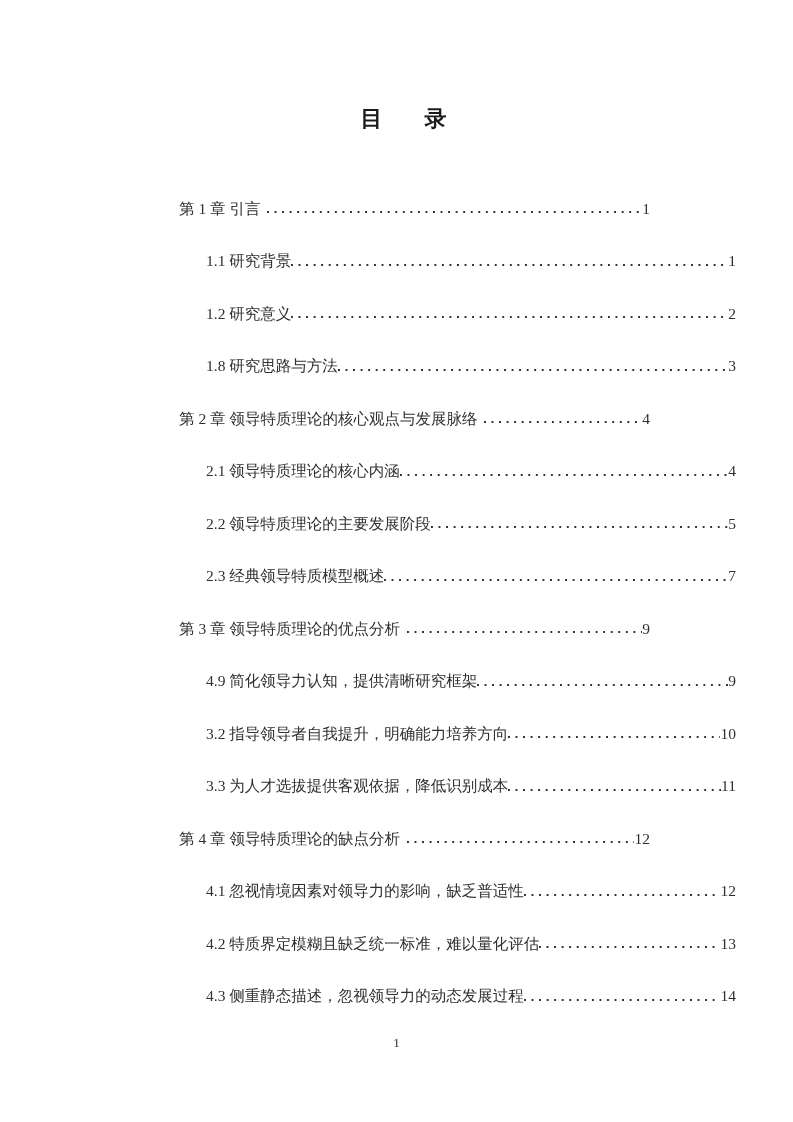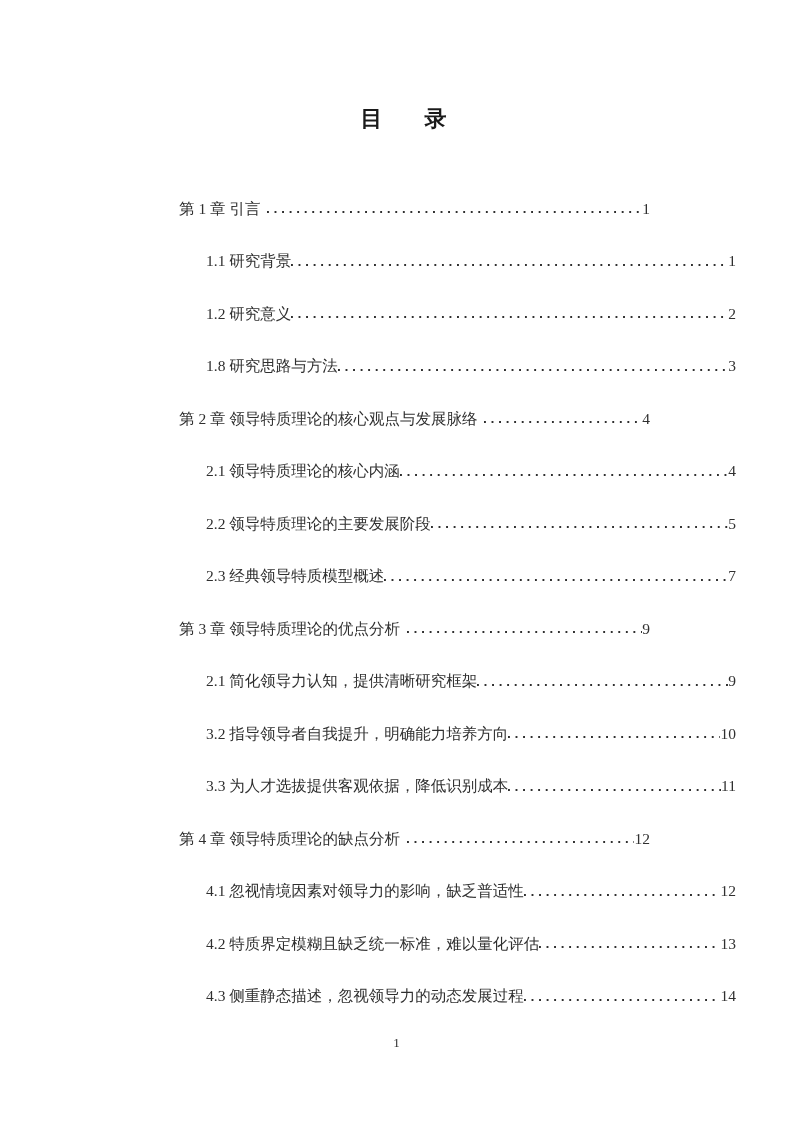--- a/index.html
+++ b/index.html
@@ -167,21 +167,21 @@
         <span class="leader"></span>
         <span class="entry-page">7</span>
       </div>
       <div class="toc-entry level-1">
         <span class="entry-text">第 3 章 领导特质理论的优点分析</span>
         <span class="entry-gap"></span>
         <span class="leader"></span>
         <span class="entry-page">9</span>
       </div>
       <div class="toc-entry level-2">
-        <span class="entry-text">2.1 简化领导力认知，提供清晰研究框架</span>
+        <span class="entry-text">4.9 简化领导力认知，提供清晰研究框架</span>
         <span class="entry-gap"></span>
         <span class="leader"></span>
         <span class="entry-page">9</span>
       </div>
       <div class="toc-entry level-2">
         <span class="entry-text">3.2 指导领导者自我提升，明确能力培养方向</span>
         <span class="entry-gap"></span>
         <span class="leader"></span>
         <span class="entry-page">10</span>
       </div>

